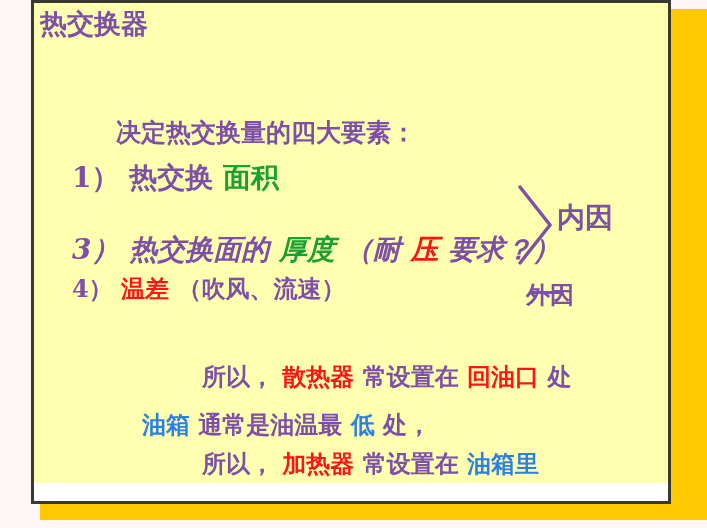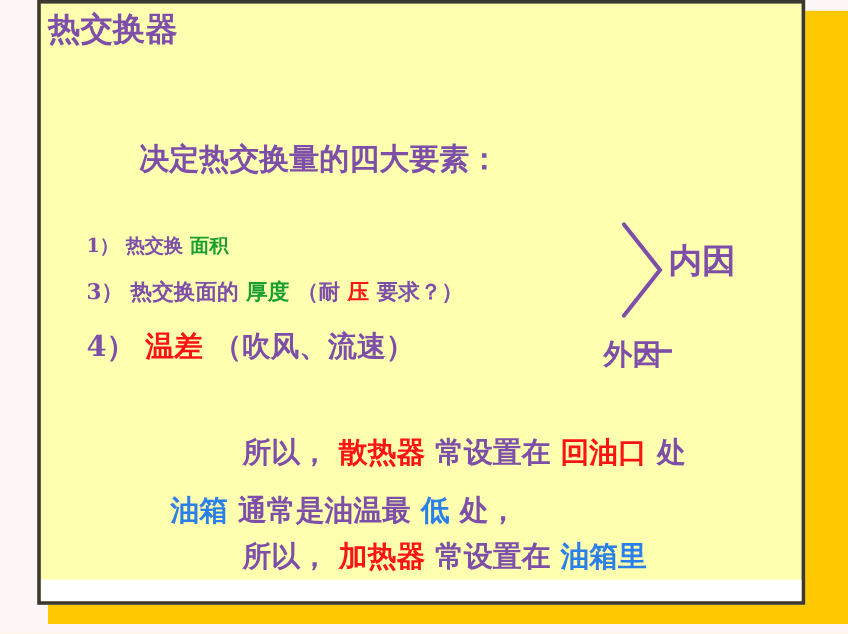--- a/index.html
+++ b/index.html
@@ -67,27 +67,27 @@
   .g  { color: #19a030; }   
   .r  { color: #ff1414; }   
   .b  { color: #2a7fe8; }   
 
   
   #title        { left: 6px;   top: 3px;   font-size: 27px; }
 
   #subtitle     { left: 48px;  top: 80px;  font-size: 25px; }
   #factors-head { left: 38px;  top: 113px; font-size: 25px; margin-left: 44px; }
 
-  #item1 { left: 38px;  top: 156px; font-size: 16px; margin-top: 36px; }
+  #item1 { left: 38px;  top: 156px; font-size: 28px; }
   #item2 { left: 38px;  top: 192px; font-size: 24px; }
-  #item3 { left: 38px;  top: 228px; font-size: 18px; }
+  #item3 { left: 38px;  top: 228px; font-size: 28px; font-style: italic; }
   #item4 { left: 38px;  top: 270px; font-size: 24px; }
 
   #internal-label { left: 523px; top: 196px; font-size: 28px; }
-  #external-label { left: 469px; top: 276px; font-size: 24px; }
+  #external-label { left: 492px; top: 276px; font-size: 24px; }
 
   #note1 { left: 97px;  top: 319px; font-size: 24px; }
   #note2 { left: 168px; top: 358px; font-size: 24px; text-align: right; }
   #note3 { left: 108px; top: 406px; font-size: 24px; }
   #note4 { left: 168px; top: 445px; font-size: 24px; }
 
   
   #brace-internal {
     position: absolute;
     left: 482px;

